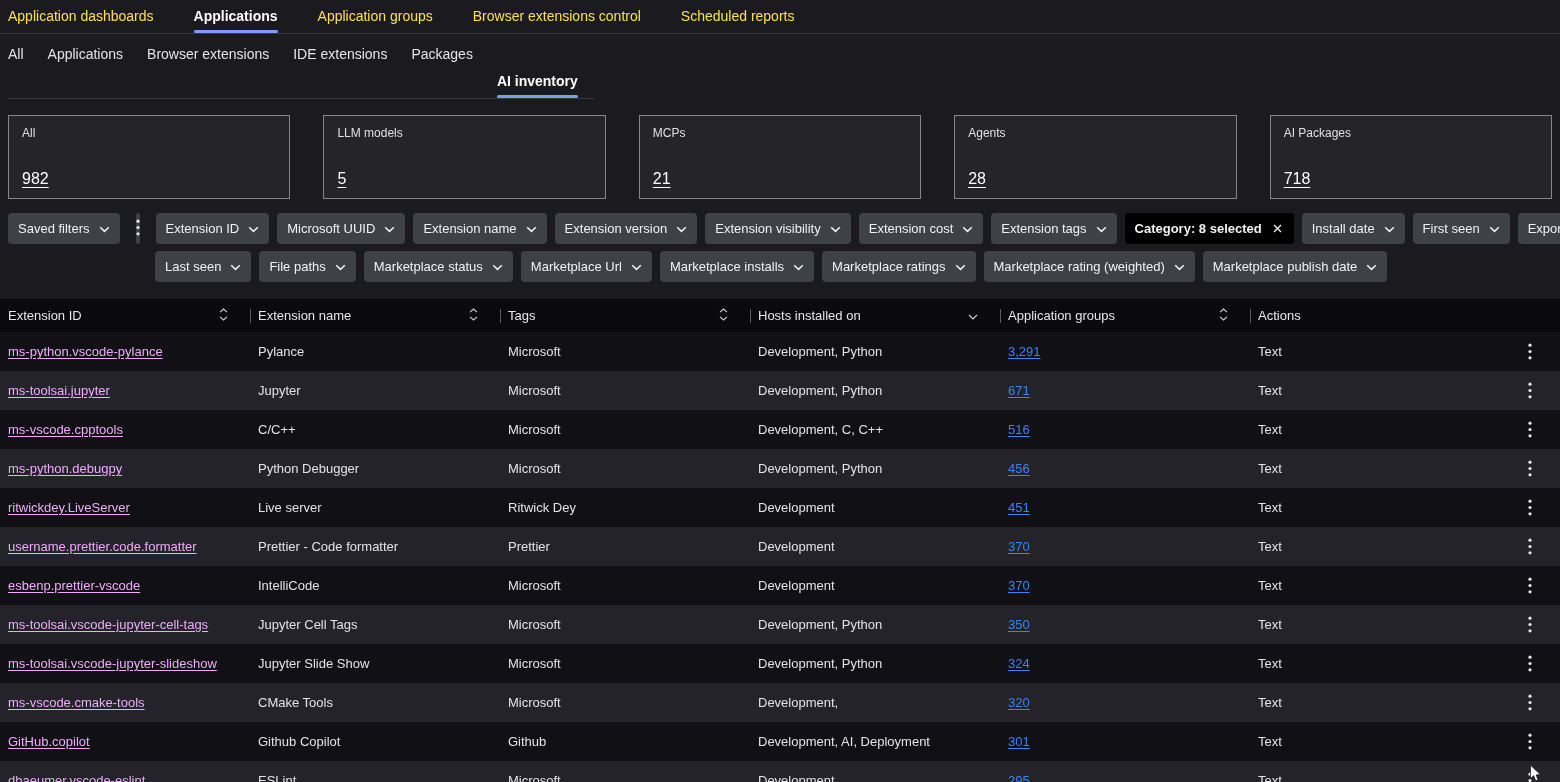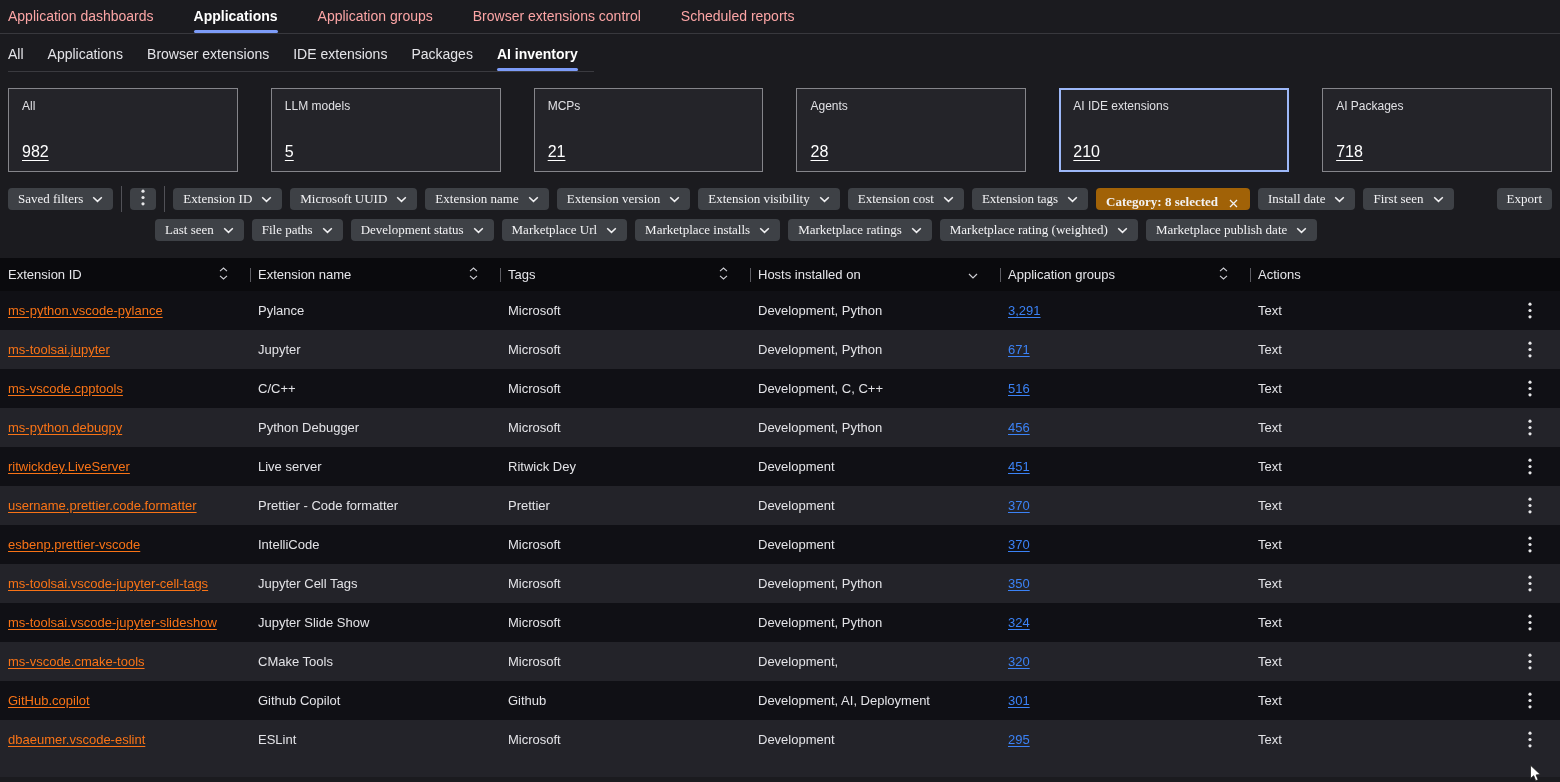--- a/index.html
+++ b/index.html
@@ -9,60 +9,60 @@
     background: #1b1b1f;
     font-family: "Liberation Sans", sans-serif;
     color: #e8e8ea;
     overflow: hidden;
     position: relative;
     --accent: #7d9cf8;
   }
 
   
   .topnav { display: flex; gap: 40px; padding: 8px 0 0 8px; border-bottom: 1px solid #38383d; font-size: 14px; }
-  .topnav-item { line-height: 16px; padding-bottom: 9px; position: relative; color: #fca5a5; cursor: pointer; white-space: nowrap; }
+  .topnav-item { line-height: 16px; padding-bottom: 9px; position: relative; color: #fde047; cursor: pointer; white-space: nowrap; }
   .topnav-item.active { font-weight: 700; color: #fff; }
   .topnav-item.active::after { content: ""; position: absolute; left: 0; right: 0; bottom: 0; height: 3px; background: var(--accent); border-radius: 3px; }
 
   
   .subtabs { display: flex; gap: 24px; margin: 12px 0 0 8px; font-size: 14px; border-bottom: 1px solid #3a3a3f; width: fit-content; padding-right: 16px; }
   .subtab { line-height: 16px; padding-bottom: 9px; position: relative; color: #e4e4e8; cursor: pointer; white-space: nowrap; }
-  .subtab.active { font-weight: 700; color: #fff; }
+  .subtab.active { font-weight: 700; color: #fff; margin-top: 27px; }
   .subtab.active::after { content: ""; position: absolute; left: 0; right: 0; bottom: 0; height: 3px; background: var(--accent); border-radius: 3px; }
 
   
   .cards { display: flex; gap: 33px; margin: 16px 8px 0; }
   .card { flex: 1; height: 84px; background: #242429; border: 1px solid #85858a; padding: 10px 13px; display: flex; flex-direction: column; cursor: pointer; }
   .card.selected { border: 2px solid #9db8f8; padding: 9px 12px; }
   .card-label { font-size: 12px; color: #e0e0e4; }
   .card-value { margin-top: auto; font-size: 16px; font-weight: 500; color: #fff; text-decoration: underline; text-underline-offset: 3px; cursor: pointer; }
 
   
   .filter-row { display: flex; gap: 8px; align-items: center; margin: 14px 8px 0; }
   .filter-row.row2 { margin: 7px 8px 0 155px; }
   .fbtn { display: inline-flex; align-items: center; gap: 9px; background: #3e4146; border: none; color: #f2f2f4;
-          font-size: 13px; font-family: Liberation Serif, serif; padding: 0 10px; height: 22px; border-radius: 4px; cursor: pointer; white-space: nowrap; }
-  .fbtn.chip { background: #a16207; font-weight: 700; align-items: flex-end; }
+          font-size: 13px; font-family: Liberation Sans, sans-serif; padding: 0 10px; height: 31px; border-radius: 4px; cursor: pointer; white-space: nowrap; }
+  .fbtn.chip { background: #000000; font-weight: 700; }
   .fbtn .x { display: inline-flex; padding: 2px; cursor: pointer; }
   .icon-btn { width: 26px; justify-content: center; padding: 0; }
   .vsep { width: 1px; height: 26px; background: #515157; }
   .right-group { margin-left: auto; display: flex; gap: 8px; }
 
   
   .table { margin-top: 17px; }
   .thead, .tr { display: grid; grid-template-columns: 250px 250px 250px 250px 250px 250px 60px; align-items: center; }
   .thead { background: #0a0a0d; height: 33px; font-size: 13px; color: #e6e6ea; }
   .th { display: flex; align-items: center; justify-content: space-between; padding: 0 22px 0 8px; position: relative; height: 100%; cursor: pointer; }
   .th:not(:first-child)::before { content: ""; position: absolute; left: 0; top: 10px; height: 14px; width: 1px; background: #5c5c62; }
   .th.no-sort { padding-right: 4px; cursor: default; }
   .tr { height: 39px; font-size: 13px; }
   .tr:nth-child(odd) { background: #101015; }
   .tr:nth-child(even) { background: #232329; }
   .td { padding: 0 12px 0 8px; white-space: nowrap; overflow: hidden; text-overflow: ellipsis; color: #e3e3e7; }
-  a.id-link { color: #f97316; text-decoration: underline; text-underline-offset: 2px; cursor: pointer; }
+  a.id-link { color: #f0abfc; text-decoration: underline; text-underline-offset: 2px; cursor: pointer; }
   a.hosts-link { color: #3b82f6; text-decoration: underline; text-underline-offset: 2px; cursor: pointer; }
   .td.actions { display: flex; justify-content: center; padding: 0; }
   .kebab-cell { cursor: pointer; padding: 4px 10px; display: inline-flex; }
 
   .bottom-bar { height: 18px; background: #232329; }
   .cursor { position: absolute; left: 1529px; top: 764px; pointer-events: none; }
 </style>
 </head>
 <body style="--accent: #7d9cf8;">
 
@@ -93,24 +93,20 @@
       <a class="card-value">5</a>
     </div>
     <div class="card">
       <div class="card-label">MCPs</div>
       <a class="card-value">21</a>
     </div>
     <div class="card">
       <div class="card-label">Agents</div>
       <a class="card-value">28</a>
     </div>
-    <div class="card selected">
-      <div class="card-label">AI IDE extensions</div>
-      <a class="card-value">210</a>
-    </div>
     <div class="card">
       <div class="card-label">AI Packages</div>
       <a class="card-value">718</a>
     </div>
   </div>
 
 <div class="filter-row">
   <button class="fbtn">
     <span>Saved filters</span>
     <span class="ic"><svg width="11" height="7" viewBox="0 0 11 7" fill="none">
@@ -206,21 +202,21 @@
           <path d="M1.2 1.2 5.5 5.4 9.8 1.2" stroke="#f0f0f2" stroke-width="1.5"></path>
         </svg></span>
     </button>
     <button class="fbtn">
       <span>File paths</span>
       <span class="ic"><svg width="11" height="7" viewBox="0 0 11 7" fill="none">
           <path d="M1.2 1.2 5.5 5.4 9.8 1.2" stroke="#f0f0f2" stroke-width="1.5"></path>
         </svg></span>
     </button>
     <button class="fbtn">
-      <span>Development status</span>
+      <span>Marketplace status</span>
       <span class="ic"><svg width="11" height="7" viewBox="0 0 11 7" fill="none">
           <path d="M1.2 1.2 5.5 5.4 9.8 1.2" stroke="#f0f0f2" stroke-width="1.5"></path>
         </svg></span>
     </button>
     <button class="fbtn">
       <span>Marketplace Url</span>
       <span class="ic"><svg width="11" height="7" viewBox="0 0 11 7" fill="none">
           <path d="M1.2 1.2 5.5 5.4 9.8 1.2" stroke="#f0f0f2" stroke-width="1.5"></path>
         </svg></span>
     </button>

